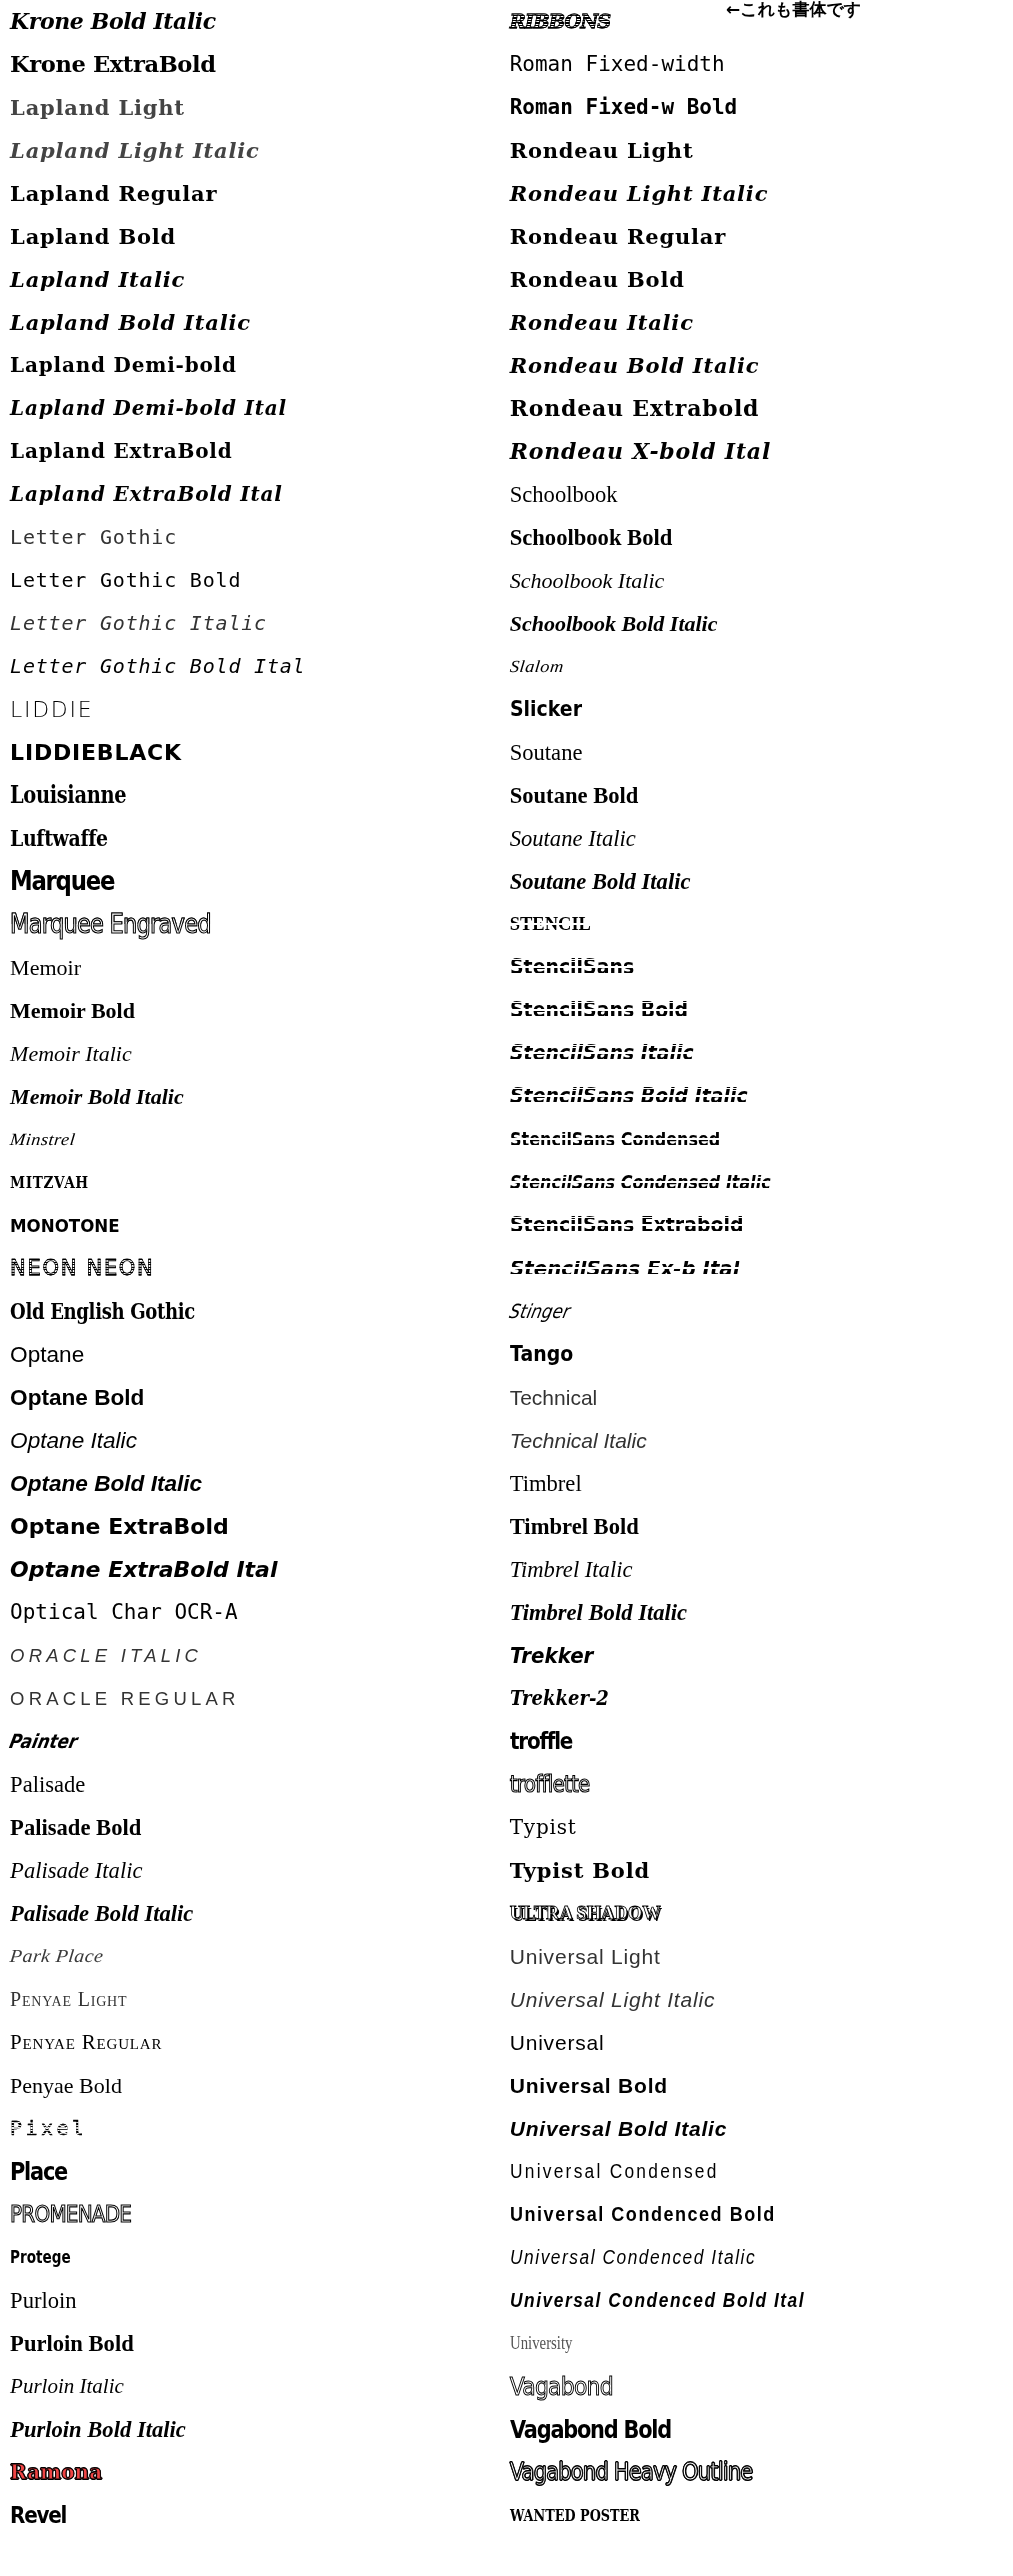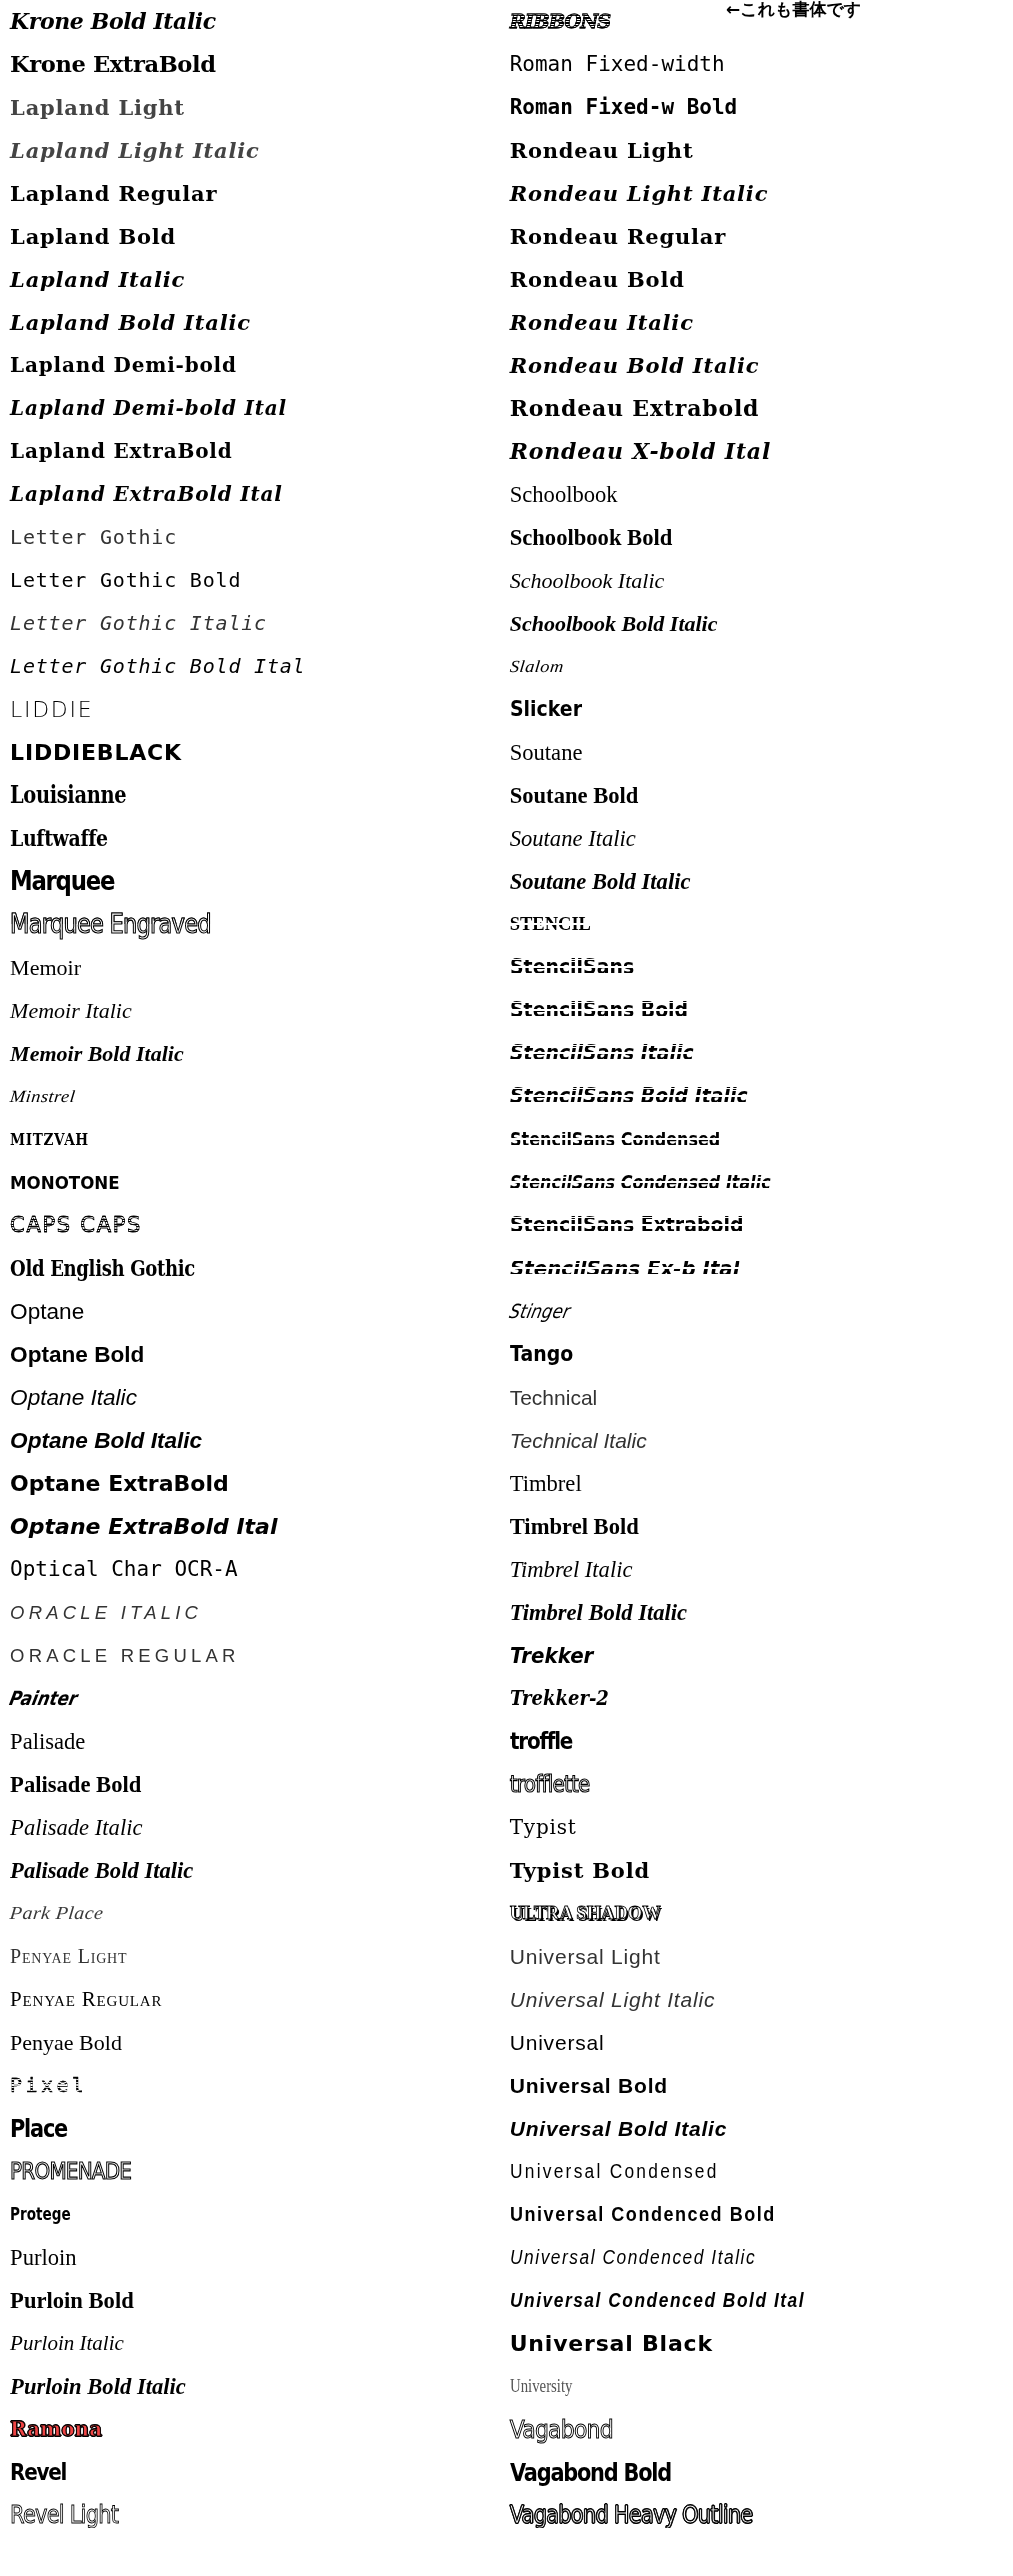--- a/index.html
+++ b/index.html
@@ -222,26 +222,27 @@
     <div class="spec-row"><span class="spec-name f-mono2 s24 tr1">Letter Gothic Bold</span></div>
     <div class="spec-row"><span class="spec-name f-mono2 it s24 tr1" style="color:#333">Letter Gothic Italic</span></div>
     <div class="spec-row"><span class="spec-name f-mono2 it s24 tr1">Letter Gothic Bold Ital</span></div>
     <div class="spec-row"><span class="spec-name f-sans2 w-light s26 tr2">LIDDIE</span></div>
     <div class="spec-row"><span class="spec-name f-sans2 w-bold s26 tr1">LIDDIEBLACK</span></div>
     <div class="spec-row"><span class="spec-name fraktur s27">Louisianne</span></div>
     <div class="spec-row"><span class="spec-name fraktur s26">Luftwaffe</span></div>
     <div class="spec-row"><span class="spec-name decofill s29">Marquee</span></div>
     <div class="spec-row"><span class="spec-name deco s27 halfblack">Marquee Engraved</span></div>
     <div class="spec-row"><span class="spec-name f-serif s26">Memoir</span></div>
+    <div class="spec-row"><span class="spec-name f-serif w-bold s26">Memoir Bold</span></div>
     <div class="spec-row"><span class="spec-name f-serif it s26">Memoir Italic</span></div>
     <div class="spec-row"><span class="spec-name f-serif w-bold it s26">Memoir Bold Italic</span></div>
     <div class="spec-row"><span class="spec-name script s22">Minstrel</span></div>
     <div class="spec-row"><span class="spec-name f-serif2 w-bold s20 tr1 cond">MITZVAH</span></div>
     <div class="spec-row"><span class="spec-name f-sans2 w-bold s22 tr0 cond9">MONOTONE</span></div>
-    <div class="spec-row"><span class="spec-name f-sans2 s25 tr2 striped">CAPS CAPS</span></div>
+    <div class="spec-row"><span class="spec-name f-sans2 s25 tr2 striped">NEON NEON</span></div>
     <div class="spec-row"><span class="spec-name fraktur s25">Old English Gothic</span></div>
     <div class="spec-row"><span class="spec-name f-sans s27 w-light">Optane</span></div>
     <div class="spec-row"><span class="spec-name f-sans w-bold s27">Optane Bold</span></div>
     <div class="spec-row"><span class="spec-name f-sans it s27 w-light">Optane Italic</span></div>
     <div class="spec-row"><span class="spec-name f-sans w-bold it s27">Optane Bold Italic</span></div>
     <div class="spec-row"><span class="spec-name f-sans2 w-bold s26">Optane ExtraBold</span></div>
     <div class="spec-row"><span class="spec-name f-sans2 w-bold it s26">Optane ExtraBold Ital</span></div>
     <div class="spec-row"><span class="spec-name f-mono2 s25 tr0">Optical Char OCR-A</span></div>
     <div class="spec-row"><span class="spec-name f-sans w-light it s22 tr5" style="color:#333">ORACLE ITALIC</span></div>
     <div class="spec-row"><span class="spec-name f-sans w-light s22 tr5" style="color:#333">ORACLE REGULAR</span></div>
@@ -317,21 +318,20 @@
     <div class="spec-row"><span class="spec-name f-sans2 w-bold s22 tr0 shadowcaps smallcaps">ULTRA SHADOW</span></div>
     <div class="spec-row"><span class="spec-name f-sans w-light s25 tr1" style="color:#333">Universal Light</span></div>
     <div class="spec-row"><span class="spec-name f-sans w-light it s25 tr1" style="color:#333">Universal Light Italic</span></div>
     <div class="spec-row"><span class="spec-name f-sans s25 tr1">Universal</span></div>
     <div class="spec-row"><span class="spec-name f-sans w-bold s25 tr1">Universal Bold</span></div>
     <div class="spec-row"><span class="spec-name f-sans w-bold it s25 tr1">Universal Bold Italic</span></div>
     <div class="spec-row"><span class="spec-name f-sans s23 tr3 cond9">Universal Condensed</span></div>
     <div class="spec-row"><span class="spec-name f-sans w-bold s24 tr2 cond9">Universal Condenced Bold</span></div>
     <div class="spec-row"><span class="spec-name f-sans it s23 tr2 cond9">Universal Condenced Italic</span></div>
     <div class="spec-row"><span class="spec-name f-sans w-bold it s23 tr2 cond9">Universal Condenced Bold Ital</span></div>
-    <div class="spec-row"><span class="spec-name f-sans2 w-bold s26 tr1">Universal Black</span></div>
     <div class="spec-row"><span class="spec-name f-serif w-light s22 cond" style="color:#555">University</span></div>
     <div class="spec-row"><span class="spec-name deco s26" style="-webkit-text-stroke:0.9px #000;">Vagabond</span></div>
     <div class="spec-row"><span class="spec-name decofill s26">Vagabond Bold</span></div>
     <div class="spec-row"><span class="spec-name deco s25 outline">Vagabond Heavy Outline</span></div>
     <div class="spec-row"><span class="spec-name f-serif2 w-bold s19 tr0 cond" style="font-size:16px">WANTED POSTER</span></div>
 
   </div>
 
   <div id="jp-note">←これも書体です</div>
 

